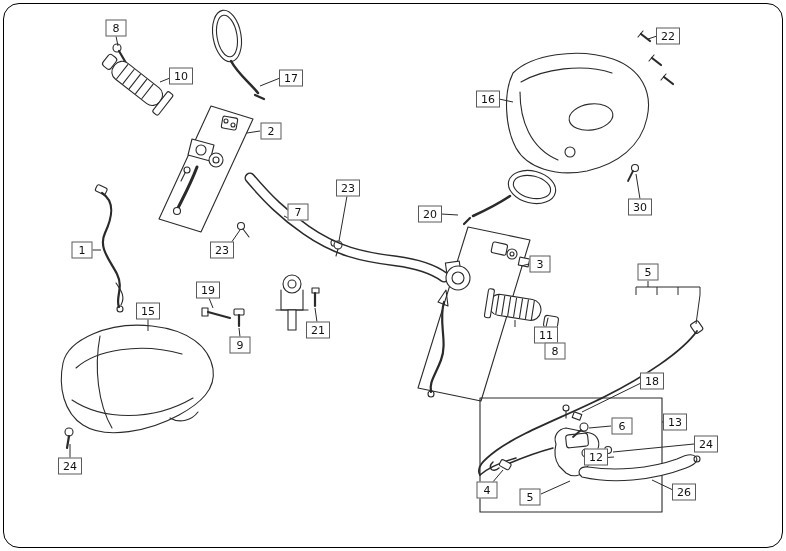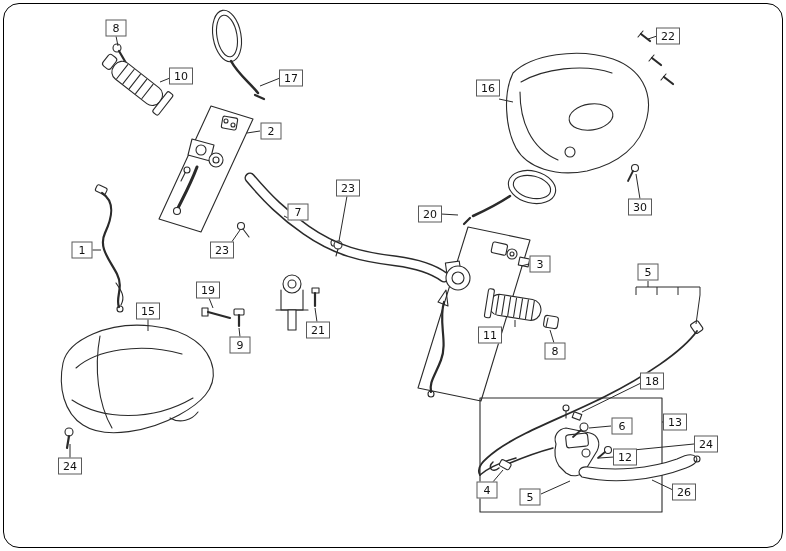--- a/index.html
+++ b/index.html
@@ -262,39 +262,39 @@
       <line x1="700" y1="287" x2="700" y2="295"></line>
       <line x1="700" y1="295" x2="696" y2="324"></line>
     </g>
   </svg>
 
   <div class="callout" style="left:116px; top:28px">8</div>
   <div class="callout" style="left:181px; top:76px">10</div>
   <div class="callout" style="left:291px; top:78px">17</div>
   <div class="callout" style="left:271px; top:131px">2</div>
   <div class="callout" style="left:668px; top:36px">22</div>
-  <div class="callout" style="left:488px; top:88px">16</div>
+  <div class="callout" style="left:488px; top:99px">16</div>
   <div class="callout" style="left:348px; top:188px">23</div>
   <div class="callout" style="left:298px; top:212px">7</div>
   <div class="callout" style="left:430px; top:214px">20</div>
   <div class="callout" style="left:640px; top:207px">30</div>
   <div class="callout" style="left:82px;  top:250px">1</div>
   <div class="callout" style="left:222px; top:250px">23</div>
   <div class="callout" style="left:540px; top:264px">3</div>
   <div class="callout" style="left:648px; top:272px">5</div>
   <div class="callout" style="left:208px; top:290px">19</div>
   <div class="callout" style="left:148px; top:311px">15</div>
   <div class="callout" style="left:318px; top:330px">21</div>
   <div class="callout" style="left:240px; top:345px">9</div>
-  <div class="callout" style="left:490px; top:335px">11</div>
+  <div class="callout" style="left:546px; top:335px">11</div>
   <div class="callout" style="left:555px; top:351px">8</div>
   <div class="callout" style="left:652px; top:381px">18</div>
   <div class="callout" style="left:622px; top:426px">6</div>
   <div class="callout" style="left:675px; top:422px">13</div>
   <div class="callout" style="left:706px; top:444px">24</div>
-  <div class="callout" style="left:625px; top:457px">12</div>
+  <div class="callout" style="left:596px; top:457px">12</div>
   <div class="callout" style="left:487px; top:490px">4</div>
   <div class="callout" style="left:530px; top:497px">5</div>
   <div class="callout" style="left:684px; top:492px">26</div>
   <div class="callout" style="left:70px;  top:466px">24</div>
 
   <div class="frame"></div>
 </div>
 
 </body></html>

